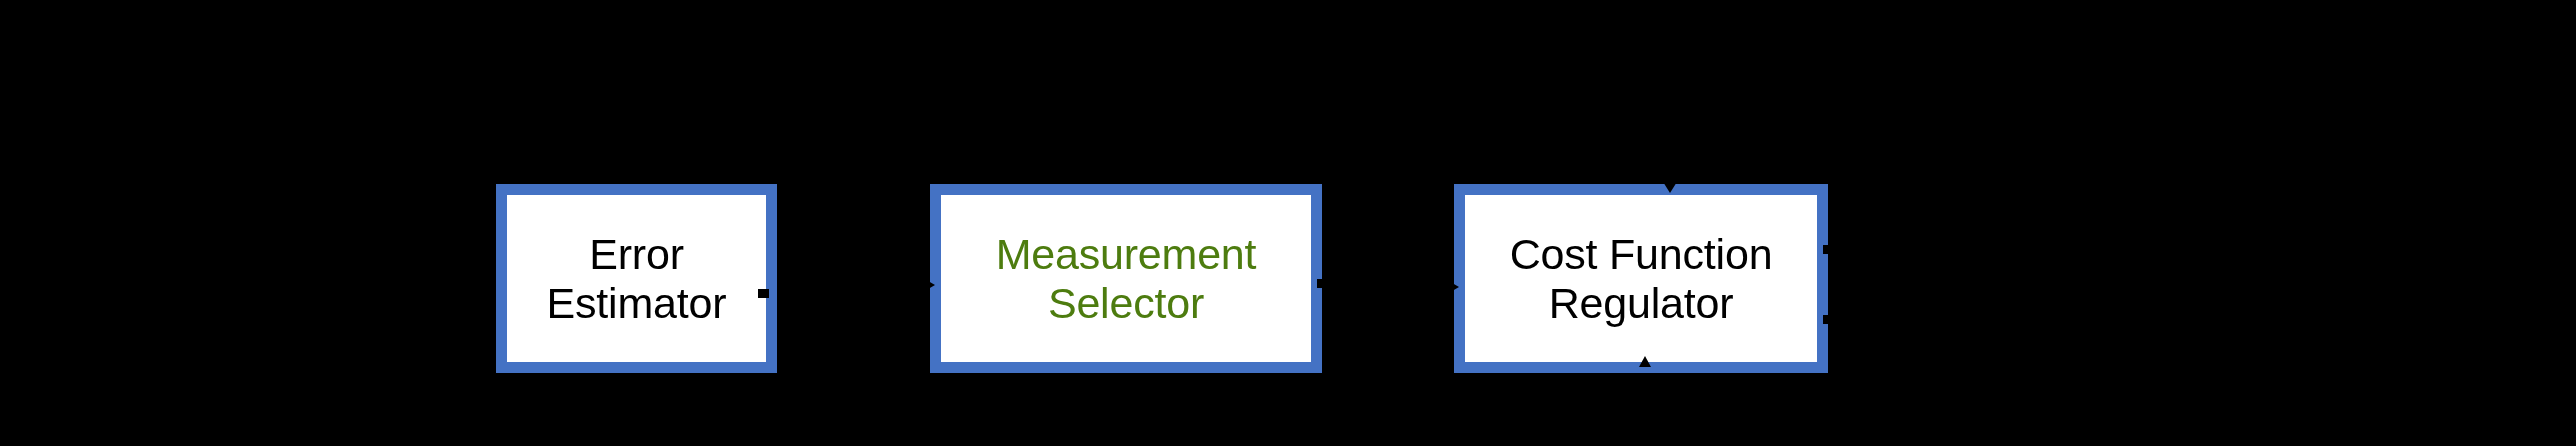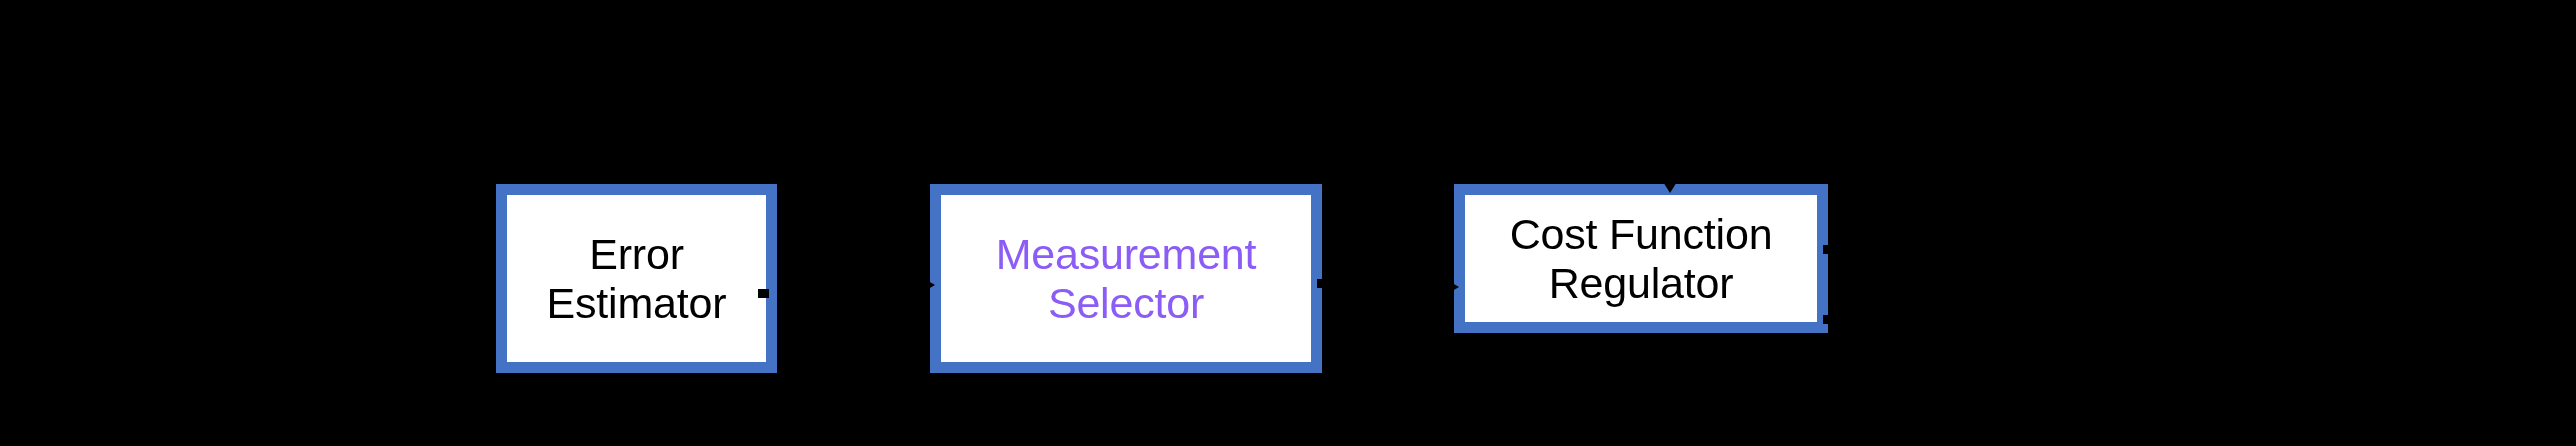--- a/index.html
+++ b/index.html
@@ -81,26 +81,26 @@
 
 <div id="canvas" style="width: 2576px; height: 447px; background: rgb(0, 0, 0);">
     <div class="block" style="left: 496px; top: 184px; width: 281px; height: 189px; border-width: 11.6px; border-color: rgb(68, 114, 196); background: rgb(255, 255, 255);">
       <div class="block-label" style="color: rgb(0, 0, 0);">Error
 Estimator</div>
     </div>
     <div class="port right" style="left: 476px; top: 243px;"></div>
     <div class="port right" style="left: 476px; top: 331px;"></div>
     <div class="port stub" style="left: 758px; top: 289px;"></div>
     <div class="block" style="left: 930px; top: 184px; width: 392px; height: 189px; border-width: 11.6px; border-color: rgb(68, 114, 196); background: rgb(255, 255, 255);">
-      <div class="block-label" style="color: #8b5cf6;">Measurement
+      <div class="block-label" style="color: #4d7c0f;">Measurement
 Selector</div>
     </div>
     <div class="port right" style="left: 923px; top: 278px;"></div>
     <div class="port stub" style="left: 1317px; top: 279px;"></div>
-    <div class="block" style="left: 1454px; top: 184px; width: 374px; height: 149px; border-width: 11.6px; border-color: rgb(68, 114, 196); background: rgb(255, 255, 255);">
+    <div class="block" style="left: 1454px; top: 184px; width: 374px; height: 189px; border-width: 11.6px; border-color: rgb(68, 114, 196); background: rgb(255, 255, 255);">
       <div class="block-label" style="color: rgb(0, 0, 0);">Cost Function
 Regulator</div>
     </div>
     <div class="port down" style="left: 1660px; top: 177px;"></div>
     <div class="port up" style="left: 1639px; top: 356px;"></div>
     <div class="port right" style="left: 1447px; top: 280px;"></div>
     <div class="port stub" style="left: 1823px; top: 245px;"></div>
     <div class="port stub" style="left: 1823px; top: 315px;"></div>
     <div class="port down" style="left: 2173px; top: 177px;"></div>
     <div class="port right" style="left: 2028px; top: 243px;"></div>

